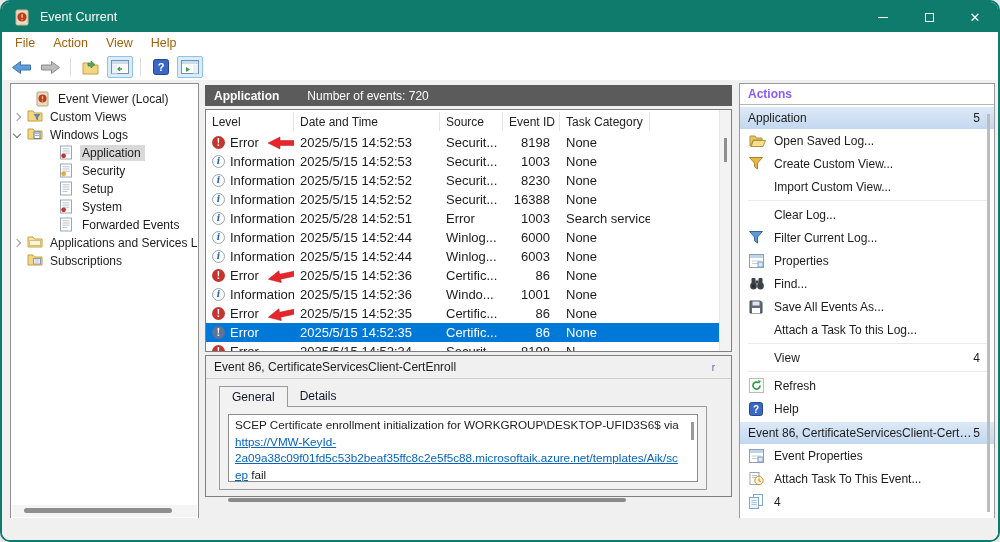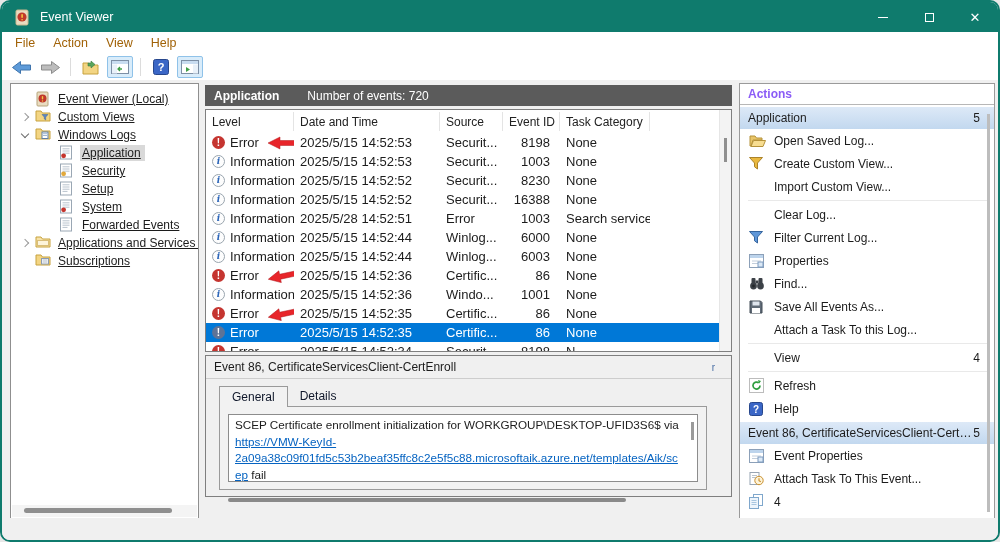--- a/index.html
+++ b/index.html
@@ -24,24 +24,24 @@
   .tb.active { background:#d9ecfa; border-color:#8fc2e9; }
   .tb-sep { width:1px; height:18px; background:#dcdcdc; margin:0 4px; }
 
   
   .main { position:absolute; top:78px; left:0; right:0; height:440px; background:#f0f0f0; }
   .statusbar { position:absolute; left:0; right:0; bottom:0; height:22px; background:#f0f0f0; }
 
   
   .left-panel { position:absolute; left:8px; top:3px; width:189px; height:436px; background:#fff; border:1px solid #8f8f8f; overflow:hidden; }
   .tree { padding-top:6px; }
-  .tree-row { height:18px; display:flex; align-items:center; white-space:nowrap; font-size:12px; color:#1c1c1c;text-decoration:underline; }
+  .tree-row { height:18px; display:flex; align-items:center; white-space:nowrap; font-size:12px; color:#1c1c1c; }
   .tree-row .lbl { padding:1px 4px 1px 2px; }
   .tree-row.selected .lbl { background:#d9d9d9; }
-  .ind0 { padding-left:8px; } .ind1 { padding-left:8px; } .ind2 { padding-left:48px; }
+  .ind0 { padding-left:8px; } .ind1 { } .ind2 { padding-left:48px; }
   .chev { width:6px; height:6px; border-right:1.4px solid #6b6b6b; border-bottom:1.4px solid #6b6b6b; display:inline-block; margin:0 7px 0 3px; flex:none; }
   .chev.right { transform:rotate(-45deg); border-color:#9a9a9a; }
   .chev.down  { transform:rotate(45deg); margin-top:-3px; }
   .chev.none  { border:none; width:6px; }
   .tree-ico { width:16px; height:16px; margin-right:5px; flex:none; display:inline-flex; }
   .left-hscroll { position:absolute; left:1px; right:1px; bottom:1px; height:12px; background:#f4f4f4; }
   .left-hscroll .thumb { position:absolute; left:12px; top:3px; width:148px; height:5px; background:#8f8f8f; border-radius:3px; }
 
   
   .log-header { position:absolute; left:203px; top:5px; width:527px; height:21px; background:#5b5b5b; color:#fff; display:flex; align-items:center; padding:0 9px; font-size:12px; }
@@ -102,21 +102,21 @@
 
   <div class="titlebar">
     <span class="app-icon">
       <svg width="17" height="17" viewBox="0 0 17 17">
           <rect x="2" y="1" width="12" height="15" rx="1.5" fill="#e9dcc0" stroke="#c9b98f"></rect>
           <circle cx="8" cy="8" r="4.6" fill="#c0392b"></circle>
           <rect x="7.3" y="5" width="1.6" height="4" rx="0.8" fill="#f4c542"></rect>
           <rect x="7.3" y="10" width="1.6" height="1.6" rx="0.8" fill="#f4c542"></rect>
         </svg>
     </span>
-    <span class="title">Event Viewer</span>
+    <span class="title">Event Current</span>
     <div class="win-controls">
       <span class="wc">
           <span class="glyph-min"></span>
         </span>
       <span class="wc">
           <span class="glyph-max"></span>
         </span>
       <span class="wc">
           <span class="glyph-close">✕</span>
         </span>

